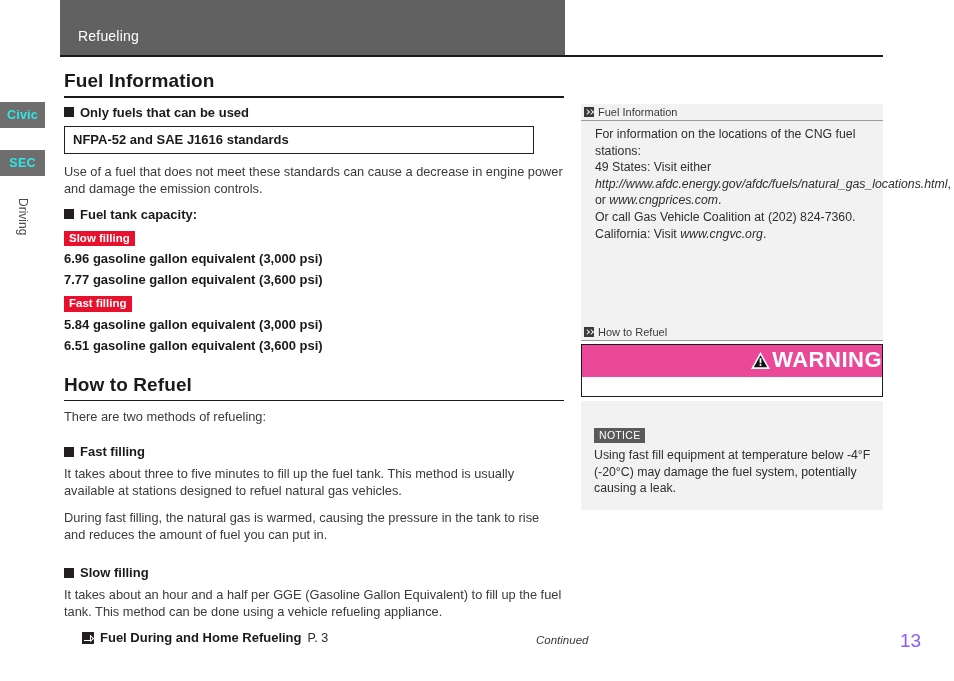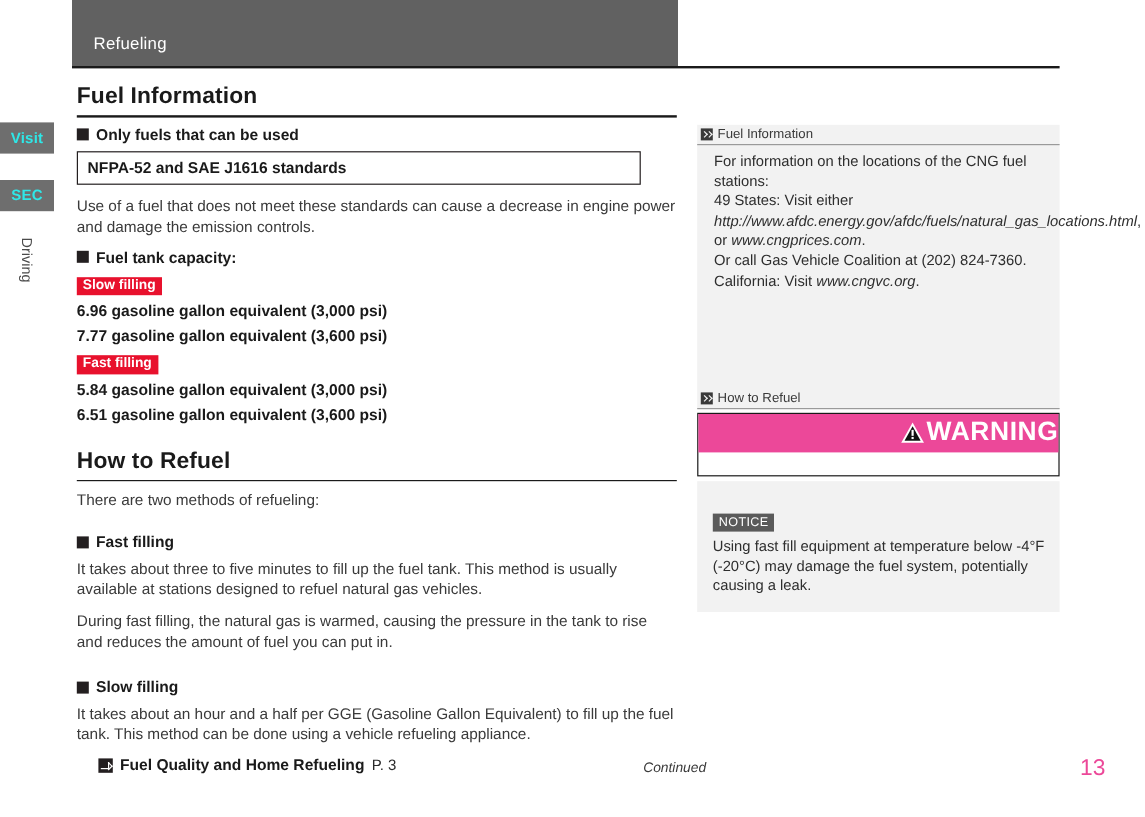--- a/index.html
+++ b/index.html
@@ -213,21 +213,21 @@
     font-size: 11.5px;
     font-style: italic;
     color: #3a3a3a;
   }
 
   .page-num {
     position: absolute;
     left: 900px;
     top: 630px;
     font-size: 19px;
-    color: #ec4899;
+    color: #8b5cf6;
   }
 
   
   .right-col {
     position: absolute;
     left: 581px;
     top: 104px;
     width: 302px;
   }
 
@@ -344,21 +344,21 @@
     line-height: 1.35;
     color: #2e2e2e;
     margin: 2px 0 0 0;
   }
 </style>
 </head>
 <body>
 
 <div class="sidebar">
   <div class="side-tab side-tab-home">
-    <span>Visit</span>
+    <span>Civic</span>
   </div>
   <div class="side-tab side-tab-sec">
     <span>SEC</span>
   </div>
   <div class="side-vert">
     <span>Driving</span>
   </div>
 </div>
 
 <div class="header-bar">
@@ -406,21 +406,21 @@
   <p class="body">During fast filling, the natural gas is warmed, causing the pressure in the tank to rise and reduces the amount of fuel you can put in.</p>
 
   <div class="sub-head" style="margin-top:22px;">
     <span class="sq"></span>
     <span>Slow filling</span>
   </div>
   <p class="body">It takes about an hour and a half per GGE (Gasoline Gallon Equivalent) to fill up the fuel tank. This method can be done using a vehicle refueling appliance.</p>
 
   <div class="ref-link">
     <span class="ref-icon"></span>
-    <span>Fuel Quality and Home Refueling</span>
+    <span>Fuel During and Home Refueling</span>
     <span class="ref-page">P. 3</span>
   </div>
 </div>
 
 <div class="continued">Continued</div>
 <div class="page-num">13</div>
 
 <div class="right-col">
 
   <div class="note-panel">

